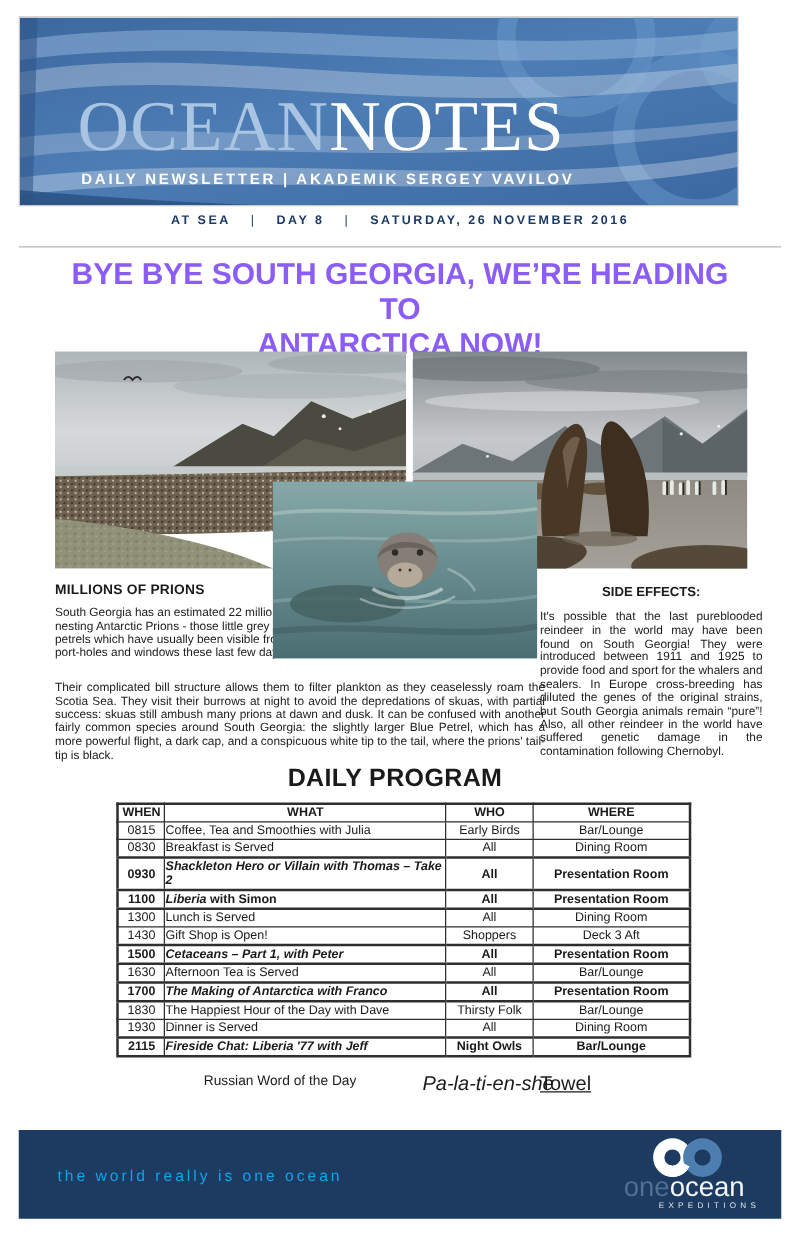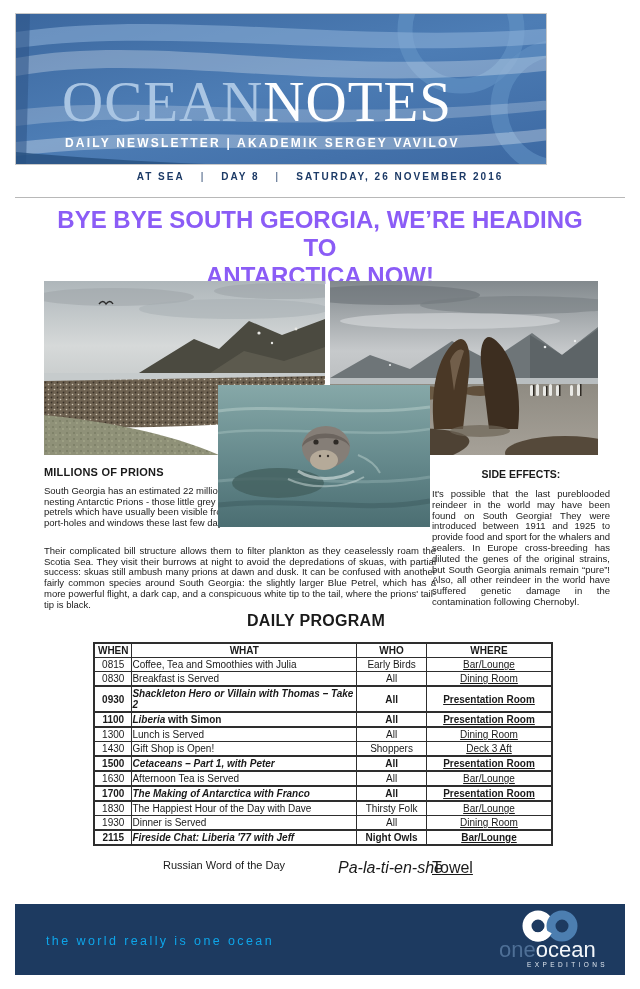--- a/index.html
+++ b/index.html
@@ -4,21 +4,21 @@
 <style>
   * { margin:0; padding:0; box-sizing:border-box; }
   html,body { background:#ffffff; }
   body {
     width:640px; height:989px; position:relative; overflow:hidden;
     font-family:"Liberation Sans", sans-serif; color:#1a1a1a;
   }
   .abs { position:absolute; }
 
   
-  .banner { left:15px; top:13px; width:532px; height:152px; border:1px solid #c9c9c9; overflow:hidden; }
+  .banner { left:15px; top:13px; width:576px; height:152px; border:1px solid #c9c9c9; overflow:hidden; }
   .banner svg { position:absolute; left:0; top:0; }
   .banner-logo { position:absolute; left:46px; top:58px; font-family:"Liberation Serif", serif; font-size:57px; line-height:60px; letter-spacing:1px; white-space:nowrap; }
   .logo-light { color:#a9c5e3; }
   .logo-bold  { color:#fdfeff; }
   .banner-sub { position:absolute; left:49px; top:122px; font-size:12px; font-weight:bold; letter-spacing:2.2px; color:#ffffff; white-space:nowrap; }
 
   
   .datebar { left:15px; top:171px; width:610px; text-align:center; font-size:10px; font-weight:bold; letter-spacing:2px; color:var(--navy,#1c3a66); white-space:nowrap; }
   .datebar .sep { margin:0 16px; font-weight:normal; color:var(--navy,#1c3a66); }
   .rule { left:15px; top:197px; width:610px; border-top:1px solid #b8b8b8; height:0; }
@@ -36,28 +36,28 @@
 
   
   .art-left-h { left:44px; top:466px; font-size:11px; font-weight:bold; letter-spacing:.2px; }
   .art-left-narrow { left:44px; top:486px; width:220px; font-size:9.5px; line-height:10.7px; }
   .art-left-wide { left:44px; top:546px; width:392px; font-size:9.5px; line-height:10.7px; text-align:justify; }
   .art-right { left:432px; top:468px; width:178px; }
   .art-right-h { text-align:center; font-size:10.5px; font-weight:bold; }
   .art-right-p { margin-top:9px; font-size:9.5px; line-height:10.8px; text-align:justify; }
 
   
-  .program-title { left:0; top:612px; width:632px; text-align:center; font-size:16px; font-weight:bold; letter-spacing:.3px; }
+  .program-title { left:0; top:612px; width:632px; text-align:center; font-size:20px; font-weight:bold; letter-spacing:.3px; }
   table.program { position:absolute; left:93px; top:642px; width:460px; border-collapse:collapse; font-size:10px; color:#1a1a1a; }
   table.program th, table.program td { border:1px solid #2e2e2e; padding:1px 0; height:14px; }
   table.program th { font-weight:bold; text-align:center; font-size:10px; }
   td.c-when  { width:38px;  text-align:center; }
   td.c-what  { width:226px; text-align:left; padding-left:9px; }
   td.c-who   { width:70px;  text-align:center; }
-  td.c-where { width:126px; text-align:center;text-decoration:underline; }
+  td.c-where { width:126px; text-align:center; }
   tr.bold-row td { font-weight:bold; border-top-width:2px; border-bottom-width:2px; }
   table.program { border:2px solid #2e2e2e; }
   .ital { font-style:italic; }
 
   
   .russian { left:93px; top:859px; width:460px; height:16px; font-size:11px; }
   .russian span { position:absolute; white-space:nowrap; }
   .rw-label { left:70px; }
   .rw-phon  { left:245px; font-style:italic; font-size:16px; }
   .rw-mean  { left:339px; font-size:16px;text-decoration:underline; }

